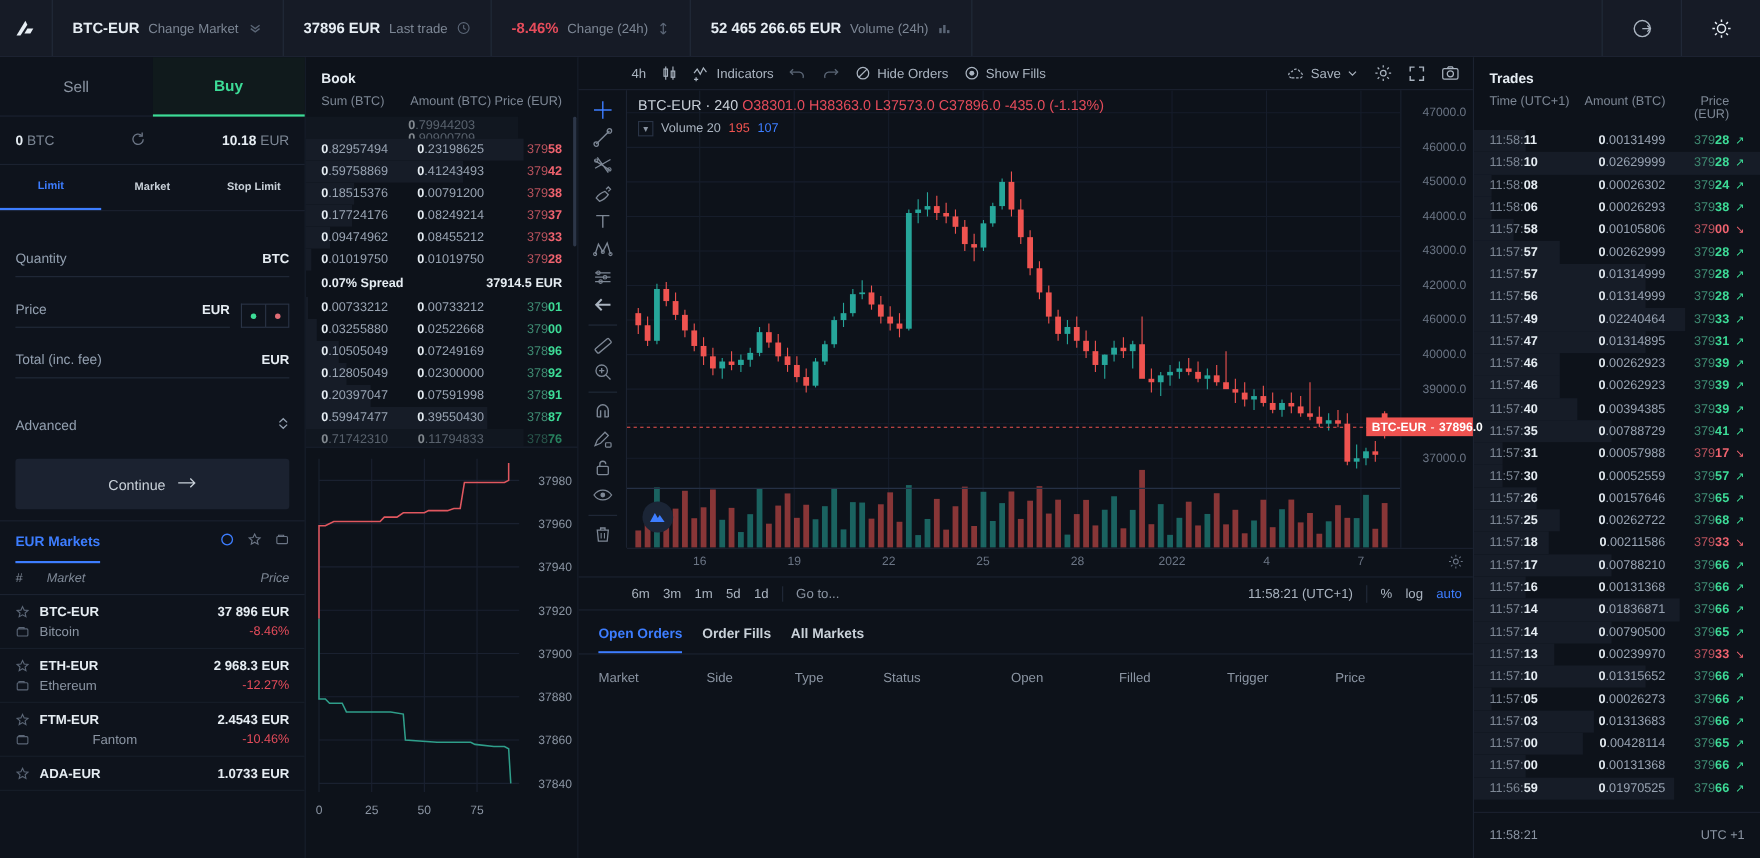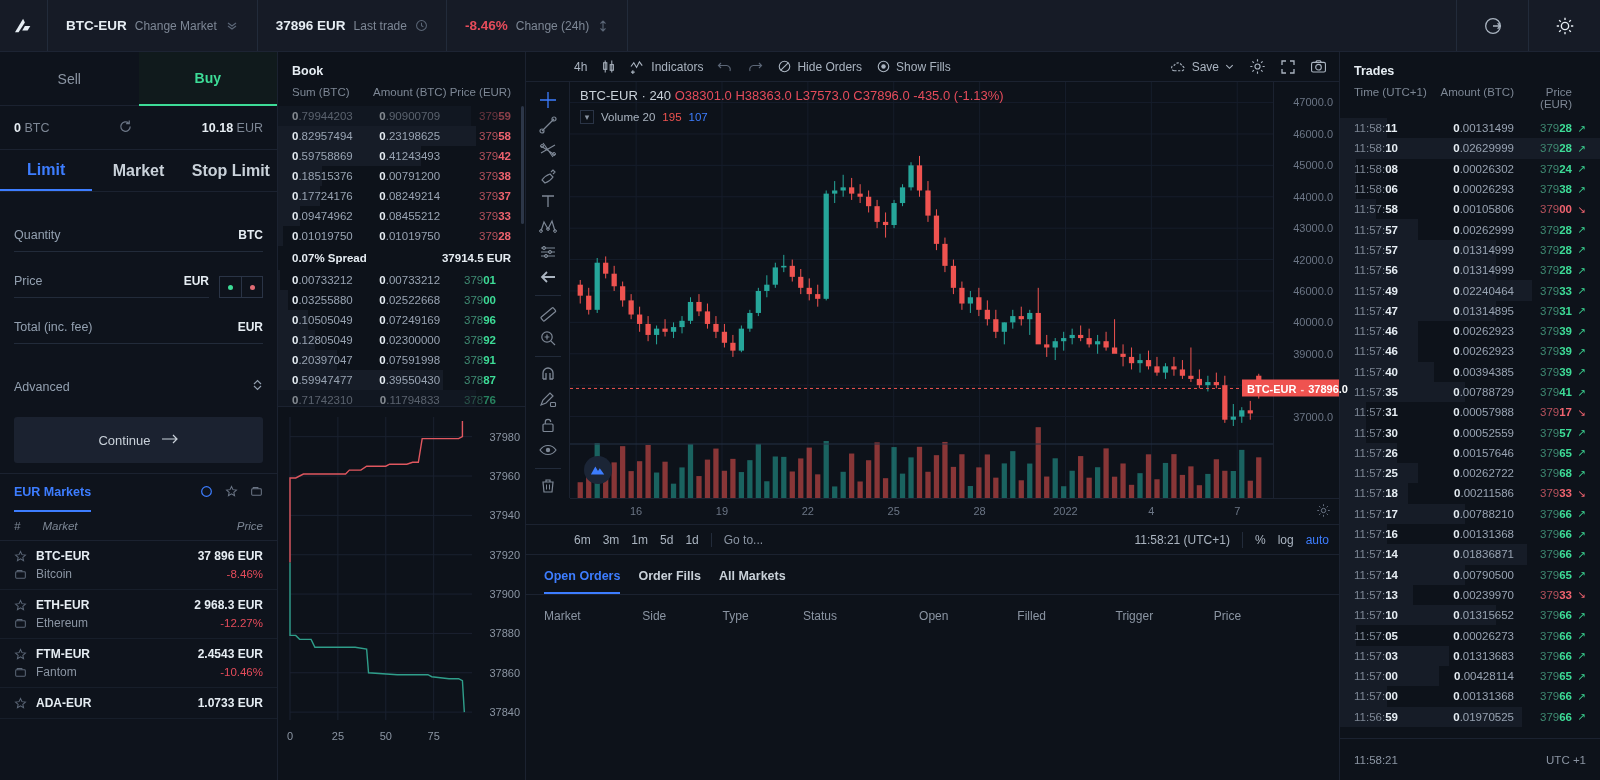--- a/index.html
+++ b/index.html
@@ -56,21 +56,21 @@
   .balrow {
     height: 44px; flex: 0 0 44px; display: flex; align-items: center;
     justify-content: space-between; padding: 0 14px;
     border-bottom: 1px solid #1b2230; font-size: 12.5px;
   }
   .bal-strong { color: #e6edf3; font-weight: bold; }
   .bal-unit { color: #7d8795; font-weight: normal; }
   .refresh-ico { color: #6b7embed; color:#6b7585; cursor:pointer; }
   .otypes { display: flex; height: 42px; flex: 0 0 42px; border-bottom: 1px solid #1b2230; }
   .otype { flex:1; display:flex; align-items:center; justify-content:center;
-           font-size:16px; color:#c9d1d9; cursor:pointer; font-weight:bold;}
+           font-size:10px; color:#c9d1d9; cursor:pointer; font-weight:bold;}
   .otype.active { color:#3d7dff; border-bottom:2px solid #3d7dff; }
   .form { padding: 14px 14px 0 14px; }
   .field { padding-top: 22px; }
   .fieldline {
     display:flex; align-items:center; justify-content:space-between;
     padding-bottom: 9px; border-bottom: 1px solid #222b3a;
   }
   .flabel { font-size:12.5px; color:#93a0b0; }
   .funit { font-size:12px; color:#e6edf3; font-weight:bold; }
   .pricebtns { display:flex; margin-left:10px; }
@@ -111,21 +111,21 @@
   .book-cols{display:flex;padding:0 14px 8px 14px;font-size:11.5px;color:#7d8795;}
   .bc1{flex:1;} .bc2{flex:1;text-align:center;} .bc3{width:62px;text-align:right;}
   .book-rows{position:relative;height:300px;overflow:hidden;}
   .brow{display:flex;padding:2px 14px;font-size:11.5px;position:relative;align-items:center;height:20px;}
   .bfill{position:absolute;left:0;top:0;bottom:0;background:#161c27;}
   .bcell{position:relative;z-index:2;}
   .c-sum{flex:1;color:#98a3b2;} .c-sum b{color:#e6edf3;font-weight:bold;}
   .c-amt{flex:1;text-align:center;color:#98a3b2;} .c-amt b{color:#e6edf3;}
   .c-prc{width:62px;text-align:right;}
   .ask .c-prc{color:#b8525d;} .ask .c-prc b{color:#f0636f;}
-  .bid .c-prc{color:#3f8a72;text-align:center;} .bid .c-prc b{color:#3ddc97;}
+  .bid .c-prc{color:#3f8a72;} .bid .c-prc b{color:#3ddc97;}
   .spread{display:flex;justify-content:space-between;padding:6px 14px;
           font-size:11.5px;font-weight:bold;color:#e6edf3;}
   .bscroll{position:absolute;right:1px;top:0;width:3px;height:118px;background:#2c3648;border-radius:2px;}
   
   .depth{flex:1;border-top:1px solid #1b2230;display:flex;flex-direction:column;min-height:0;}
   .depthhead{display:flex;align-items:center;justify-content:space-between;
              padding:10px 14px;font-size:12px;}
   .dh-t{color:#e6edf3;font-weight:bold;}
   .dh-t span{color:#7d8795;font-weight:normal;}
   .slider{width:90px;height:4px;background:#2c3648;border-radius:2px;position:relative;}
@@ -233,20 +233,31 @@
     <div class="tick-cell">
       <span class="tick-neg">-8.46%</span>
       <span class="tick-sub">Change (24h)</span>
       <span class="tick-ico">
         <svg width="12" height="14" viewBox="0 0 12 14">
             <path d="M6 2v10M6 2L3.5 4.6M6 2l2.5 2.6M6 12l-2.5-2.6M6 12l2.5-2.6" stroke="#5b6676" fill="none" stroke-width="1.1"></path>
           </svg>
       </span>
     </div>
 
+    <div class="tick-cell">
+      <span class="tick-main">52 465 266.65 EUR</span>
+      <span class="tick-sub">Volume (24h)</span>
+      <span class="tick-ico">
+        <svg width="13" height="13" viewBox="0 0 14 14">
+            <rect x="2" y="7" width="2.4" height="5" fill="#5b6676"></rect>
+            <rect x="5.8" y="4" width="2.4" height="8" fill="#5b6676"></rect>
+            <rect x="9.6" y="9" width="2.4" height="3" fill="#5b6676"></rect>
+          </svg>
+      </span>
+    </div>
 
     <div class="topbar-spacer"></div>
 
     <div class="top-act">
       <svg width="22" height="22" viewBox="0 0 24 24">
         <circle cx="12" cy="12" r="8" stroke="#aab4c0" fill="none" stroke-width="1.4"></circle>
         <path d="M12 12h8M17 9l3 3-3 3" stroke="#aab4c0" fill="none" stroke-width="1.4"></path>
       </svg>
     </div>
     <div class="top-act">
@@ -419,21 +430,21 @@
                   <span class="mkt-ic">
                     <svg width="13" height="13" viewBox="0 0 14 14">
                       <path d="M7 1.6l1.6 3.4 3.7.4-2.8 2.5.8 3.6L7 9.6 3.7 11.5l.8-3.6L1.7 5.4l3.7-.4z" stroke="#5b6676" fill="none" stroke-width="1.1"></path>
                     </svg>
                   </span>
                   <span class="mkt-pair">FTM-EUR</span>
                 </span>
                 <span class="mkt-price">2.4543 EUR</span>
               </div>
               <div class="mktline" style="margin-top:4px;">
-                <span style="display:flex;align-items:center;">
+                <span style="display:flex;align-items:center;gap:48px;">
                   <span class="mkt-ic">
                     <svg width="13" height="13" viewBox="0 0 14 14">
                       <rect x="1.8" y="4" width="10.4" height="7" rx="1" stroke="#5b6676" fill="none" stroke-width="1.1"></rect>
                       <path d="M3.5 4V2.8h5V4" stroke="#5b6676" fill="none" stroke-width="1.1"></path>
                     </svg>
                   </span>
                   <span class="mkt-name">Fantom</span>
                 </span>
                 <span class="mkt-chg">-10.46%</span>
               </div>
@@ -457,21 +468,21 @@
 
     <div class="bookcol">
       <div class="book-title">Book</div>
       <div class="book-cols">
         <span class="bc1"><span>Sum</span> <span>(BTC)</span></span>
         <span class="bc2"><span>Amount</span> <span>(BTC)</span></span>
         <span class="bc3"><span>Price</span> <span>(EUR)</span></span>
       </div>
       <div class="book-rows">
         <div id="asks-list">
-            <div class="brow ask" style="opacity: 0.55;">
+            <div class="brow ask" style="opacity: 0.55; flex-direction: column;">
               <div class="bfill" style="width:78%"></div>
               <span class="bcell c-sum"><b>0</b><i style="font-style:normal">.79944203</i></span>
               <span class="bcell c-amt"><b>0</b><i style="font-style:normal">.90900709</i></span>
               <span class="bcell c-prc"><i style="font-style:normal">379</i><b>59</b></span>
             </div>
             <div class="brow ask">
               <div class="bfill" style="width:80%"></div>
               <span class="bcell c-sum"><b>0</b><i style="font-style:normal">.82957494</i></span>
               <span class="bcell c-amt"><b>0</b><i style="font-style:normal">.23198625</i></span>
               <span class="bcell c-prc"><i style="font-style:normal">379</i><b>58</b></span>

